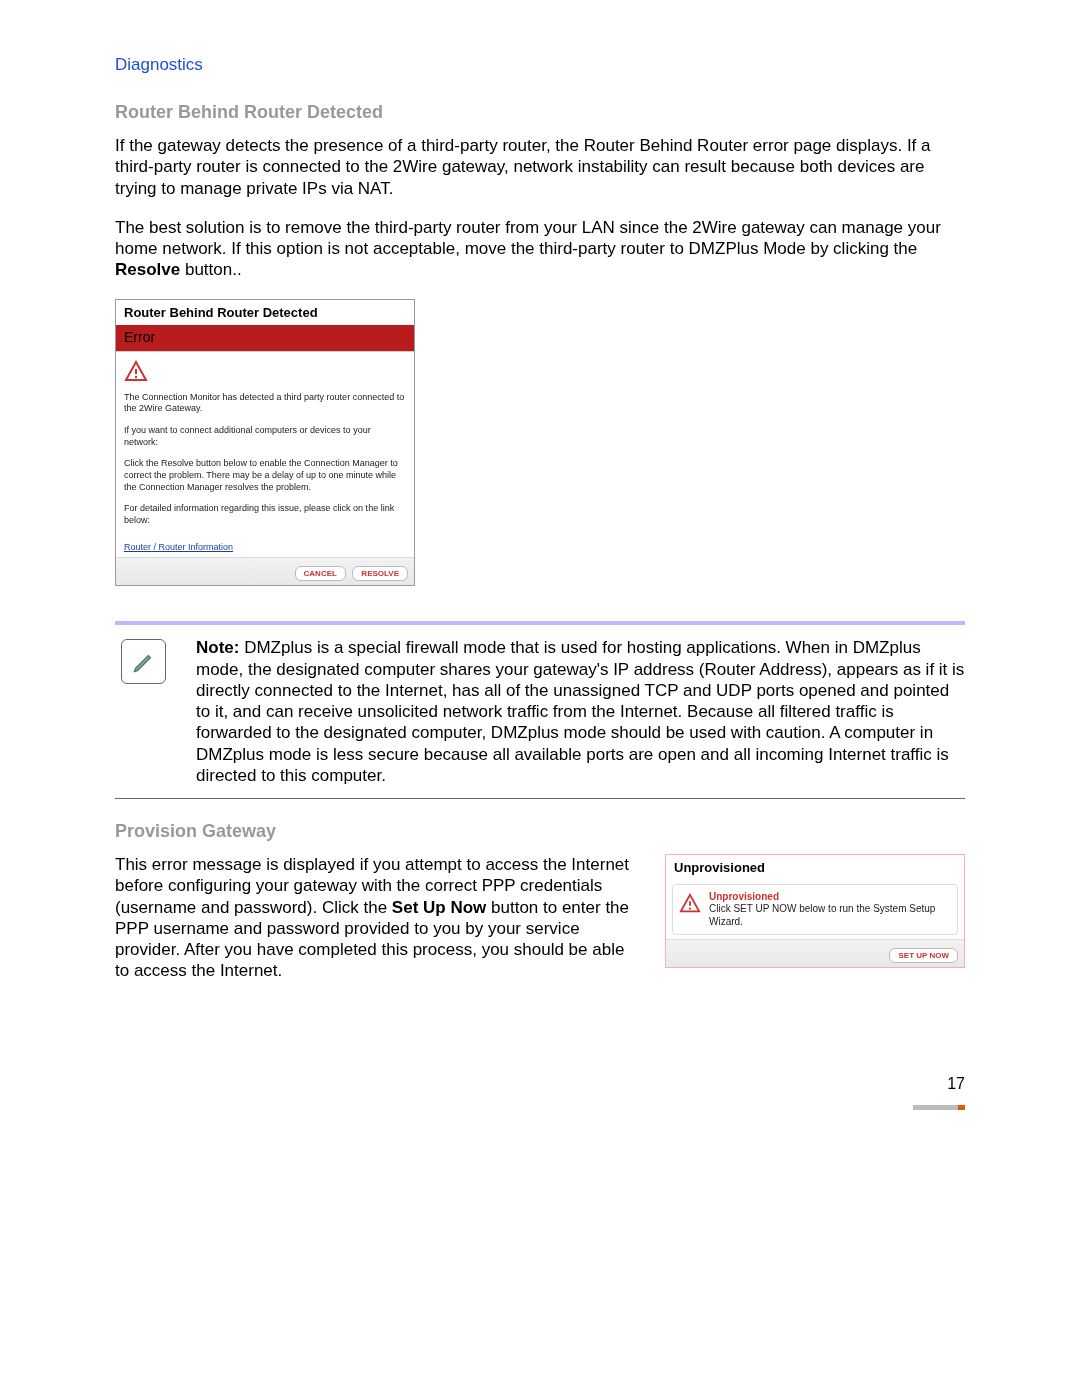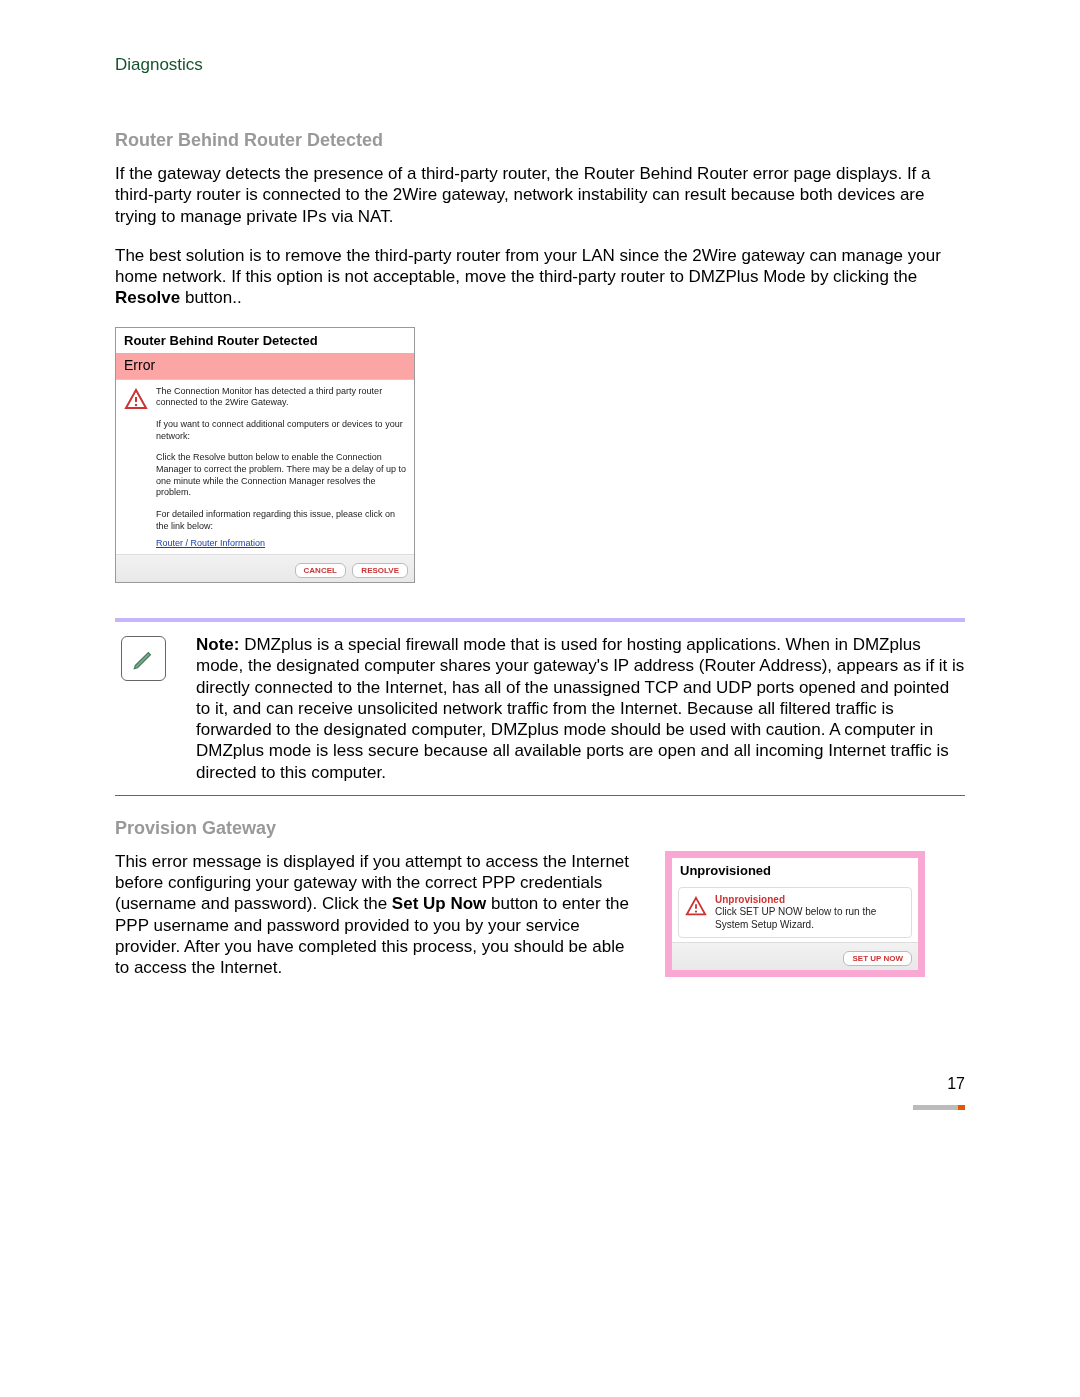--- a/index.html
+++ b/index.html
@@ -9,22 +9,22 @@
       background: #fff;
       font-family: Arial, Helvetica, sans-serif;
       color: #000;
       position: relative;
     }
     .page {
       padding: 55px 115px 0 115px;
     }
     .header {
       font-size: 17px;
-      color: #14532d;
-      margin-bottom: 55px;
+      color: #1d4ed8;
+      margin-bottom: 27px;
     }
     .h2 {
       font-size: 18px;
       font-weight: bold;
       color: #999;
       font-family: Arial, Helvetica, sans-serif;
       margin-bottom: 12px;
     }
     .para {
       font-size: 17px;
@@ -40,27 +40,28 @@
     }
     .dialog-title {
       font-weight: bold;
       font-size: 13px;
       padding: 5px 8px;
       background: #fff;
     }
     .dialog-sub {
       font-size: 14px;
       padding: 4px 8px 6px 8px;
-      background: #fca5a5;
+      background: #b91c1c;
       border-bottom: 1px solid #ccc;
     }
     .dialog-body {
       display: flex;
       padding: 6px 8px 4px 8px;
       gap: 8px;
+      flex-direction: column;
     }
     .warn-icon {
       flex: 0 0 24px;
       height: 24px;
       margin-top: 2px;
     }
     .dialog-text {
       font-size: 9px;
       line-height: 1.3;
       color: #222;
@@ -109,22 +110,22 @@
       line-height: 1.25;
     }
     .two-col {
       display: flex;
       gap: 22px;
       align-items: flex-start;
     }
     .col-left { flex: 1; }
     .col-right { flex: 0 0 300px; }
     .dialog-sm {
-      width: 260px;
-      border: 7px solid #f9a8d4;
+      width: 300px;
+      border: 1px solid #f9a8d4;
     }
     .dialog-sm-body {
       border: 1px solid #ddd;
       margin: 4px 6px;
       border-radius: 4px;
       padding: 6px;
       display: flex;
       gap: 8px;
       align-items: flex-start;
     }
@@ -169,21 +170,21 @@
         <svg viewBox="0 0 24 24" width="24" height="24">
             <path d="M12 2 L22 20 L2 20 Z" fill="none" stroke="#c33" stroke-width="2"></path>
             <line x1="12" y1="9" x2="12" y2="14" stroke="#c33" stroke-width="2"></line>
             <circle cx="12" cy="17" r="1.2" fill="#c33"></circle>
           </svg>
       </div>
       <div class="dialog-text">
         <p>The Connection Monitor has detected a third party router connected to the 2Wire Gateway.</p>
         <p>If you want to connect additional computers or devices to your network:</p>
         <p>Click the Resolve button below to enable the Connection Manager to correct the problem. There may be a delay of up to one minute while the Connection Manager resolves the problem.</p>
-        <p style="margin-bottom:6px">For detailed information regarding this issue, please click on the link below:</p>
+        <p style="margin-bottom:15px">For detailed information regarding this issue, please click on the link below:</p>
         <span class="link">Router / Router Information</span>
       </div>
     </div>
     <div class="dialog-footer">
       <span class="btn-ui">CANCEL</span>
       <span class="btn-ui">RESOLVE</span>
     </div>
   </div>
 
   <div class="note-block">

